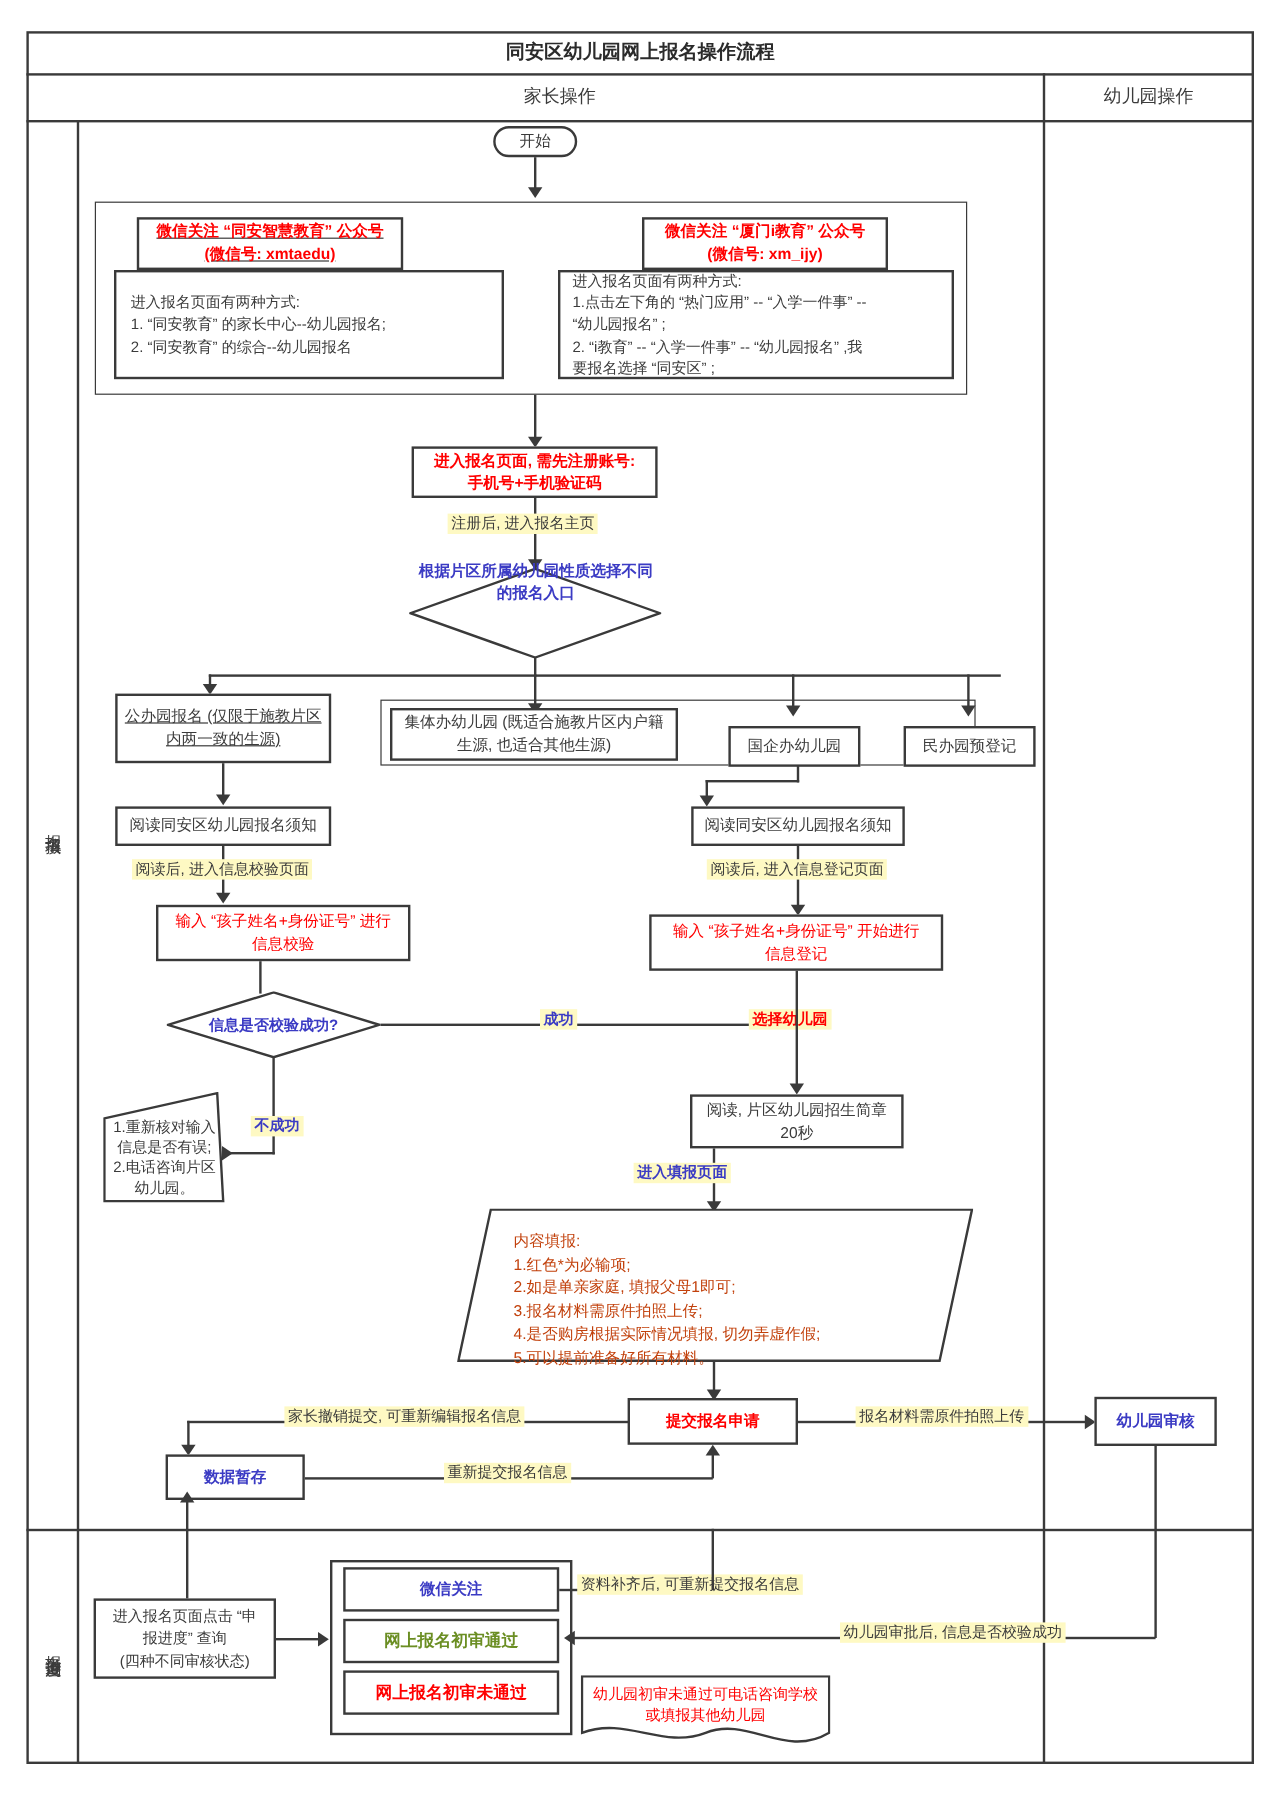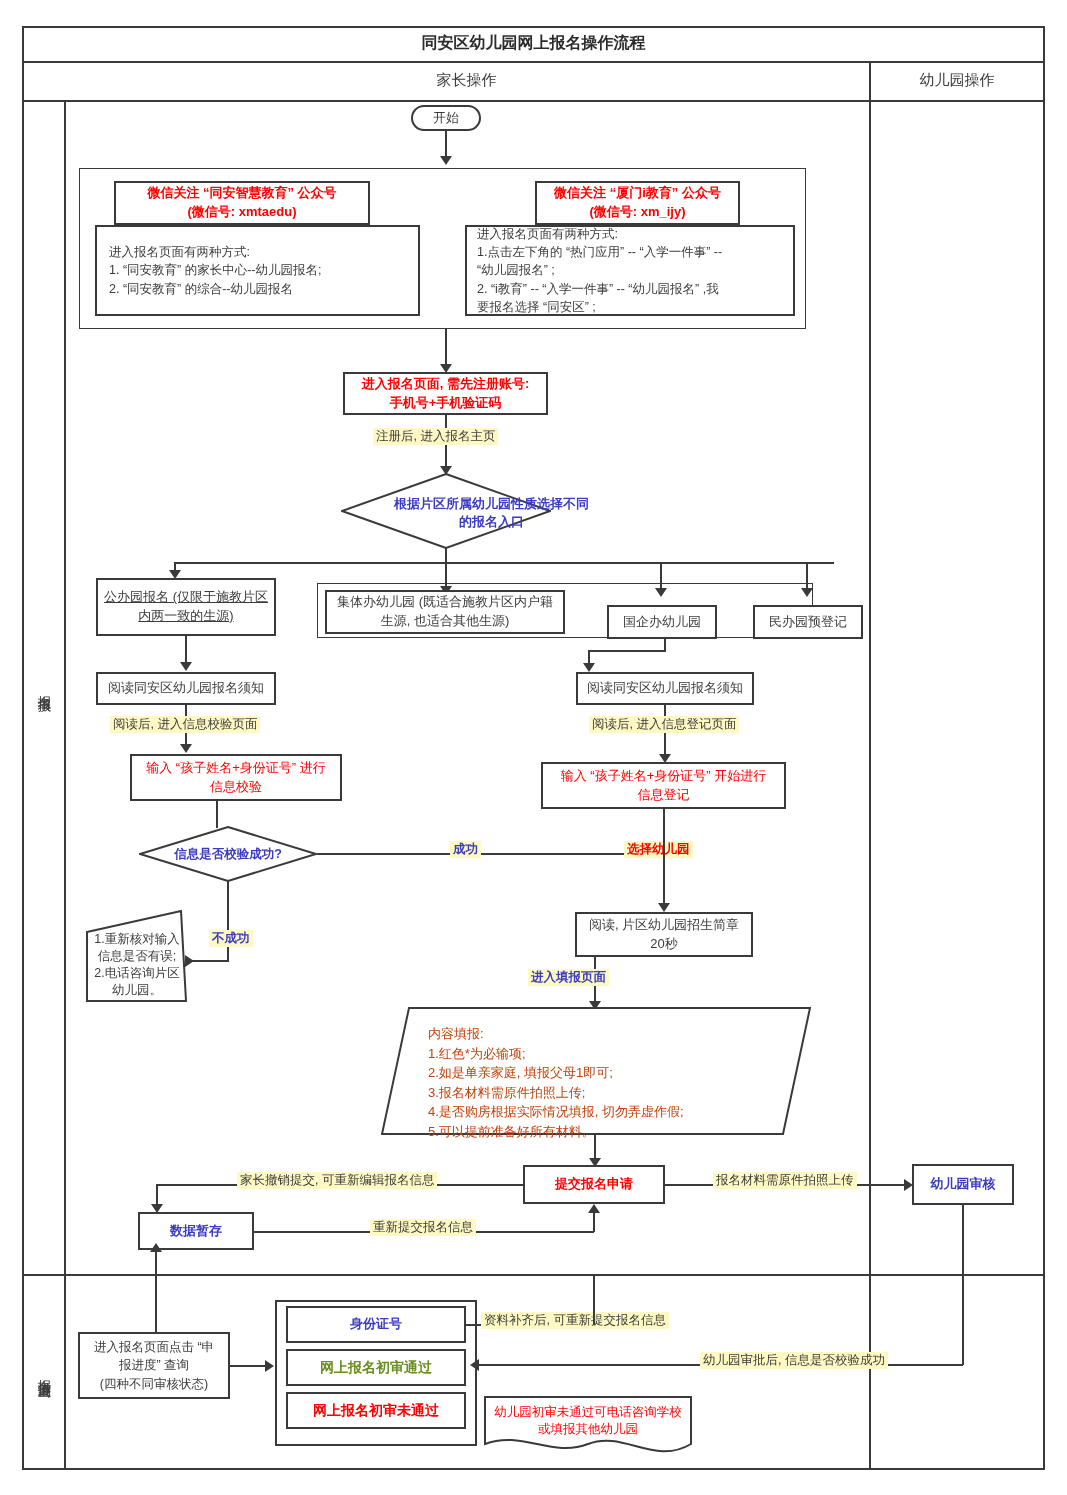--- a/index.html
+++ b/index.html
@@ -77,21 +77,21 @@
 
   <div class="vtext" style="left:24px;top:100px;width:40px;height:1174px;">报名填报</div>
   <div class="vtext" style="left:24px;top:1274px;width:40px;height:196px;">报名进度查询</div>
 
   <div class="box stadium" style="left:411px;top:105px;width:70px;height:26px;font-size:13px;">开始</div>
   <div class="line vline" style="left:445px;top:131px;height:28px;"></div>
   <div class="arrowhead ad" style="left:440px;top:156px;"></div>
 
   <div class="frame" style="left:79px;top:168px;width:727px;height:161px;border-width:1.5px;"></div>
 
-  <div class="box" style="left:114px;top:181px;width:256px;height:44px;">
+  <div class="box" style="left:114px;top:181px;width:222px;height:44px;text-decoration:underline;">
     <span class="red" style="white-space:pre-line;">微信关注 “同安智慧教育” 公众号
 (微信号: xmtaedu)</span>
   </div>
   <div class="box left" style="left:95px;top:225px;width:325px;height:91px;padding:8px 12px;">
     <span style="white-space:pre-line;font-size:12.5px;">进入报名页面有两种方式:
 1. “同安教育” 的家长中心--幼儿园报名;
 2. “同安教育” 的综合--幼儿园报名</span>
   </div>
 
   <div class="box" style="left:535px;top:181px;width:205px;height:44px;">
@@ -116,21 +116,21 @@
 
   <div class="line vline" style="left:445px;top:415px;height:55px;"></div>
   <div class="lbl" style="left:373px;top:428px;">注册后, 进入报名主页</div>
   <div class="arrowhead ad" style="left:440px;top:466px;"></div>
 
   <div class="dia" style="left:341px;top:473px;">
     <svg width="210" height="76" viewBox="0 0 210 76">
         <polygon points="105,1 209,38 105,75 1,38" fill="#ffffff" stroke="#3a3a3a" stroke-width="2"></polygon>
       </svg>
   </div>
-  <div class="diatxt" style="left:348px;top:491px;width:197px;height:44px;margin-left:45px;">根据片区所属幼儿园性质选择不同的报名入口</div>
+  <div class="diatxt" style="left:348px;top:463px;width:197px;height:44px;">根据片区所属幼儿园性质选择不同的报名入口</div>
 
   <div class="line vline" style="left:445px;top:548px;height:16px;"></div>
   <div class="line hline" style="left:174px;top:562px;width:660px;"></div>
 
   <div class="line vline" style="left:174px;top:562px;height:12px;"></div>
   <div class="arrowhead ad" style="left:169px;top:570px;"></div>
 
   <div class="line vline" style="left:445px;top:562px;height:28px;"></div>
   <div class="arrowhead ad" style="left:440px;top:586px;"></div>
 
@@ -263,21 +263,21 @@
 报进度” 查询
 (四种不同审核状态)</div>
 
   <div class="line vline" style="left:155px;top:1310px;height:22px;"></div>
 
   <div class="line hline" style="left:230px;top:1365px;width:38px;"></div>
   <div class="arrowhead ar" style="left:265px;top:1360px;"></div>
 
   <div class="frame" style="left:275px;top:1300px;width:202px;height:146px;"></div>
   <div class="box" style="left:286px;top:1306px;width:180px;height:37px;">
-    <span class="blue">身份证号</span>
+    <span class="blue">微信关注</span>
   </div>
   <div class="box" style="left:286px;top:1349px;width:180px;height:37px;">
     <span class="olive" style="font-size:14px;">网上报名初审通过</span>
   </div>
   <div class="box" style="left:286px;top:1392px;width:180px;height:37px;">
     <span class="red" style="font-size:14px;">网上报名初审未通过</span>
   </div>
 
   <div class="line hline" style="left:466px;top:1324px;width:128px;"></div>
   <div class="lbl" style="left:481px;top:1312px;">资料补齐后, 可重新提交报名信息</div>

